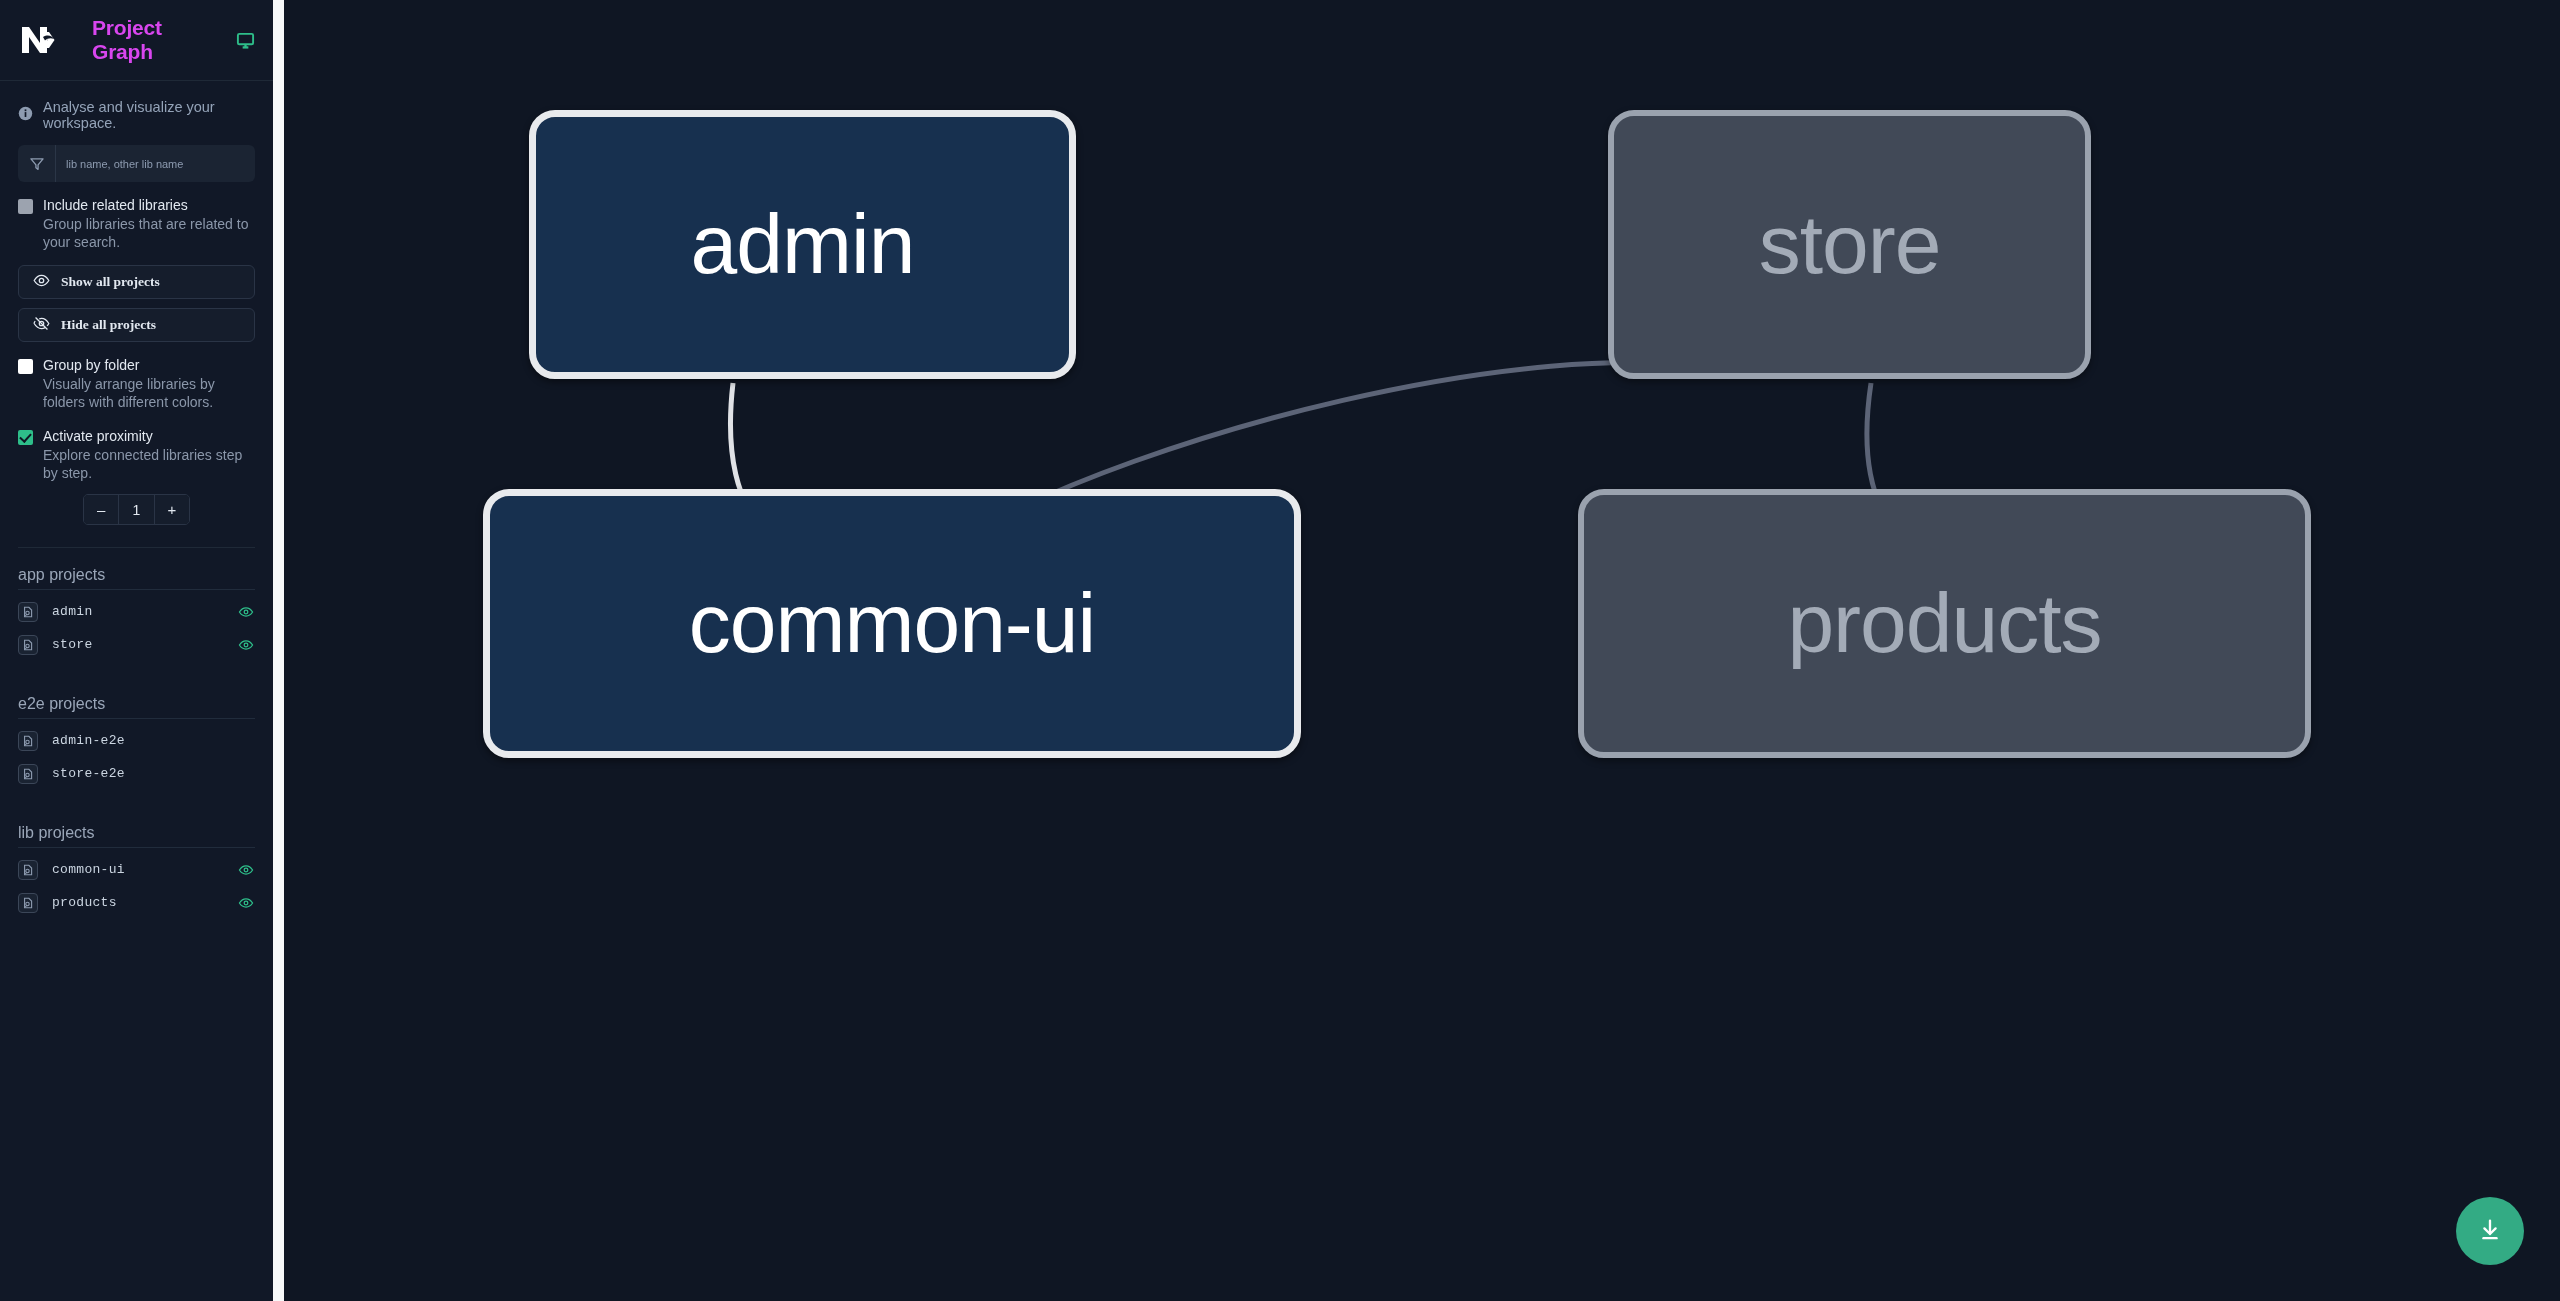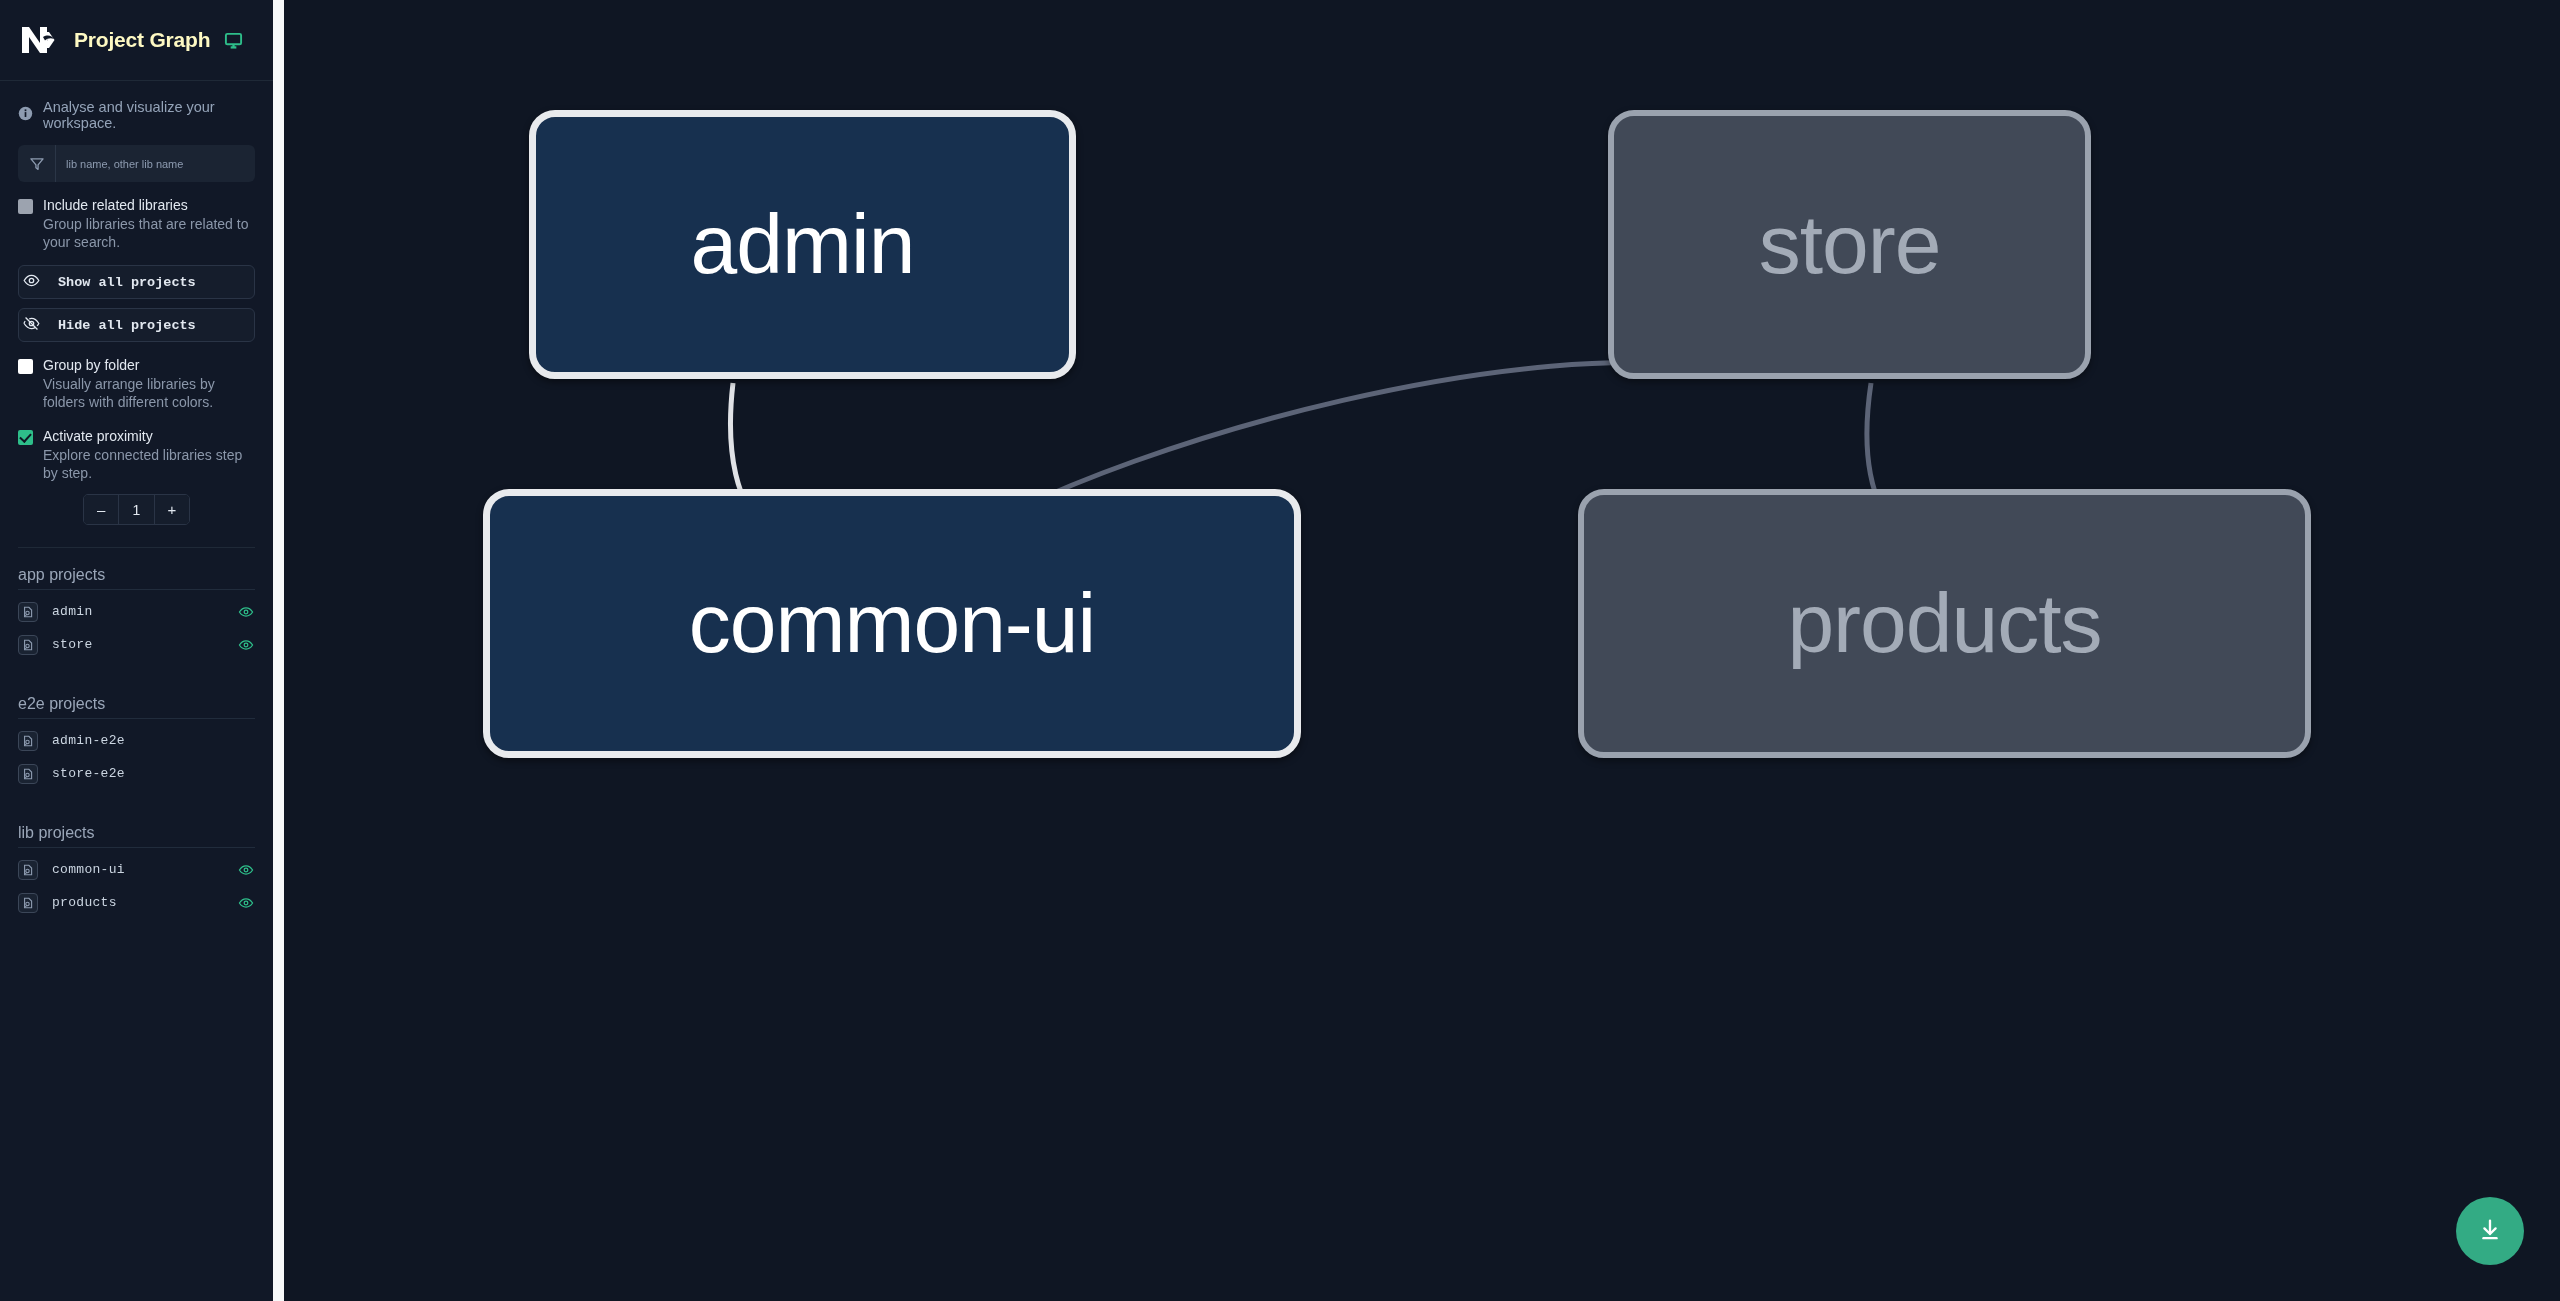--- a/index.html
+++ b/index.html
@@ -31,24 +31,24 @@
     display: flex; align-items: center;
     padding: 0 18px;
     border-bottom: 1px solid #1f2937;
   }
   .nx-logo {
     width: 42px; height: 42px;
     display: block;
     flex: 0 0 42px;
   }
   .sb-title {
-    color: #fef9c3;
+    color: #d946ef;
     font-size: 21px;
     font-weight: bold;
-    margin-left: 14px;
+    margin-left: 32px;
     letter-spacing: -0.2px;
   }
   .monitor-ic { margin-left: 14px; display: flex; align-items: center; }
 
   .sb-tagline {
     display: flex; align-items: center; gap: 9px;
     padding: 18px 12px 14px 18px;
     color: #94a3b8;
     font-size: 14.5px;
   }
@@ -104,32 +104,32 @@
   .opt-label {
     color: #e2e8f0; font-size: 14px; font-weight: normal;
     line-height: 18px;
   }
   .opt-desc {
     color: #8b97aa; font-size: 14px; line-height: 18px;
     margin-top: 1px;
   }
 
   .btn {
-    display: flex; align-items: center; gap: 18px;
+    display: flex; align-items: center; gap: 11px;
     width: 100%;
     height: 34px;
-    padding: 0 4px;
+    padding: 0 14px;
     margin-bottom: 9px;
     background: #151d2c;
     border: 1px solid #2a3446;
     border-radius: 6px;
     color: #e2e8f0;
     font-size: 13.5px;
     font-weight: bold;
-    font-family: Liberation Mono, monospace;
+    font-family: Liberation Serif, serif;
     cursor: pointer;
   }
   .btn-block { margin-top: 14px; }
 
   .stepper {
     display: flex;
     margin: 12px auto 0 auto;
     width: 107px;
     height: 31px;
     border: 1px solid #2a3446;

